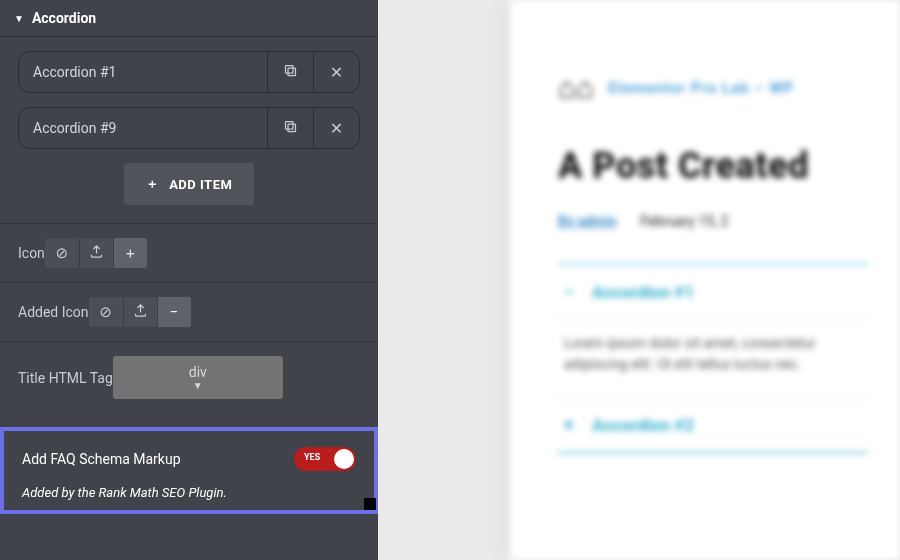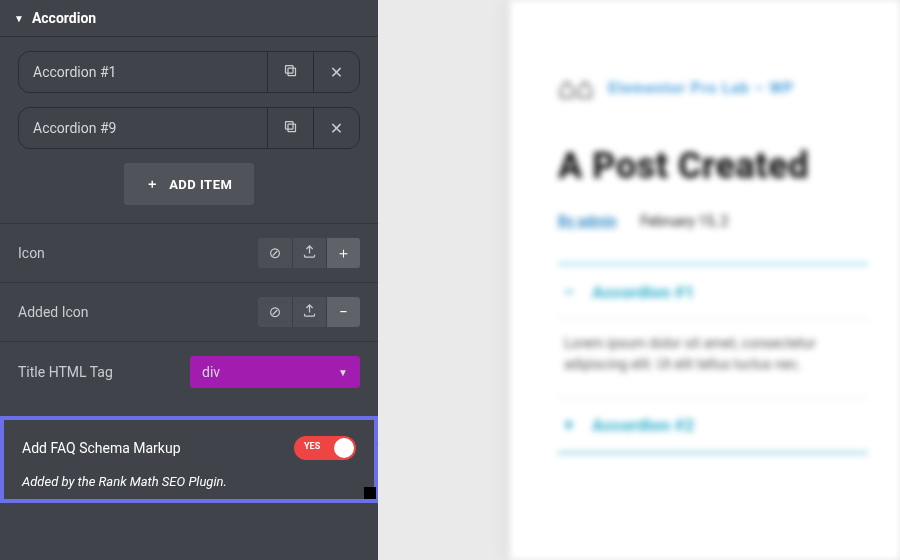--- a/index.html
+++ b/index.html
@@ -76,21 +76,21 @@
     letter-spacing: .5px;
     padding: 12px 22px;
     border-radius: 3px;
     cursor: pointer;
     width: fit-content;
   }
 
   .control-row {
     display: flex;
     align-items: center;
-    justify-content: space-between;
+    justify-content: flex-start;
     padding: 14px 18px;
     border-top: 1px solid #33363c;
   }
   .control-row .label { color: #c9ccd1; font-size: 14px; }
 
   .seg {
     display: flex;
     border-radius: 3px;
     overflow: hidden;
   }
@@ -103,48 +103,49 @@
     border-left: 1px solid #3a3d42;
     cursor: pointer;
   }
   .seg .seg-btn:first-child { border-left: none; }
   .seg .seg-btn.active { background: #5f6269; color: #ffffff; }
 
   .select {
     display: flex;
     align-items: center;
     justify-content: space-between;
-    background: #a21caf;
+    background: #737373;
     padding: 8px 12px;
     border-radius: 3px;
     width: 170px;
     color: #d5d8dc;
     font-size: 14px;
     cursor: pointer;
+    flex-direction: column;
   }
   .select .caret { font-size: 10px; }
 
   
   .faq-box {
     position: relative;
     border: 4px solid #6b6fe8;
     margin: 14px 0 0 0;
     padding: 16px 18px 10px 18px;
   }
   .faq-row {
     display: flex;
     align-items: center;
     justify-content: space-between;
   }
   .faq-row .label { color: #ffffff; font-size: 14px; }
 
   .toggle {
     position: relative;
     width: 62px; height: 24px;
-    background: #ef4444;
+    background: #b91c1c;
     border-radius: 14px;
     cursor: pointer;
   }
   .toggle .knob {
     position: absolute;
     right: 2px; top: 2px;
     width: 20px; height: 20px;
     background: #ffffff;
     border-radius: 50%;
   }

